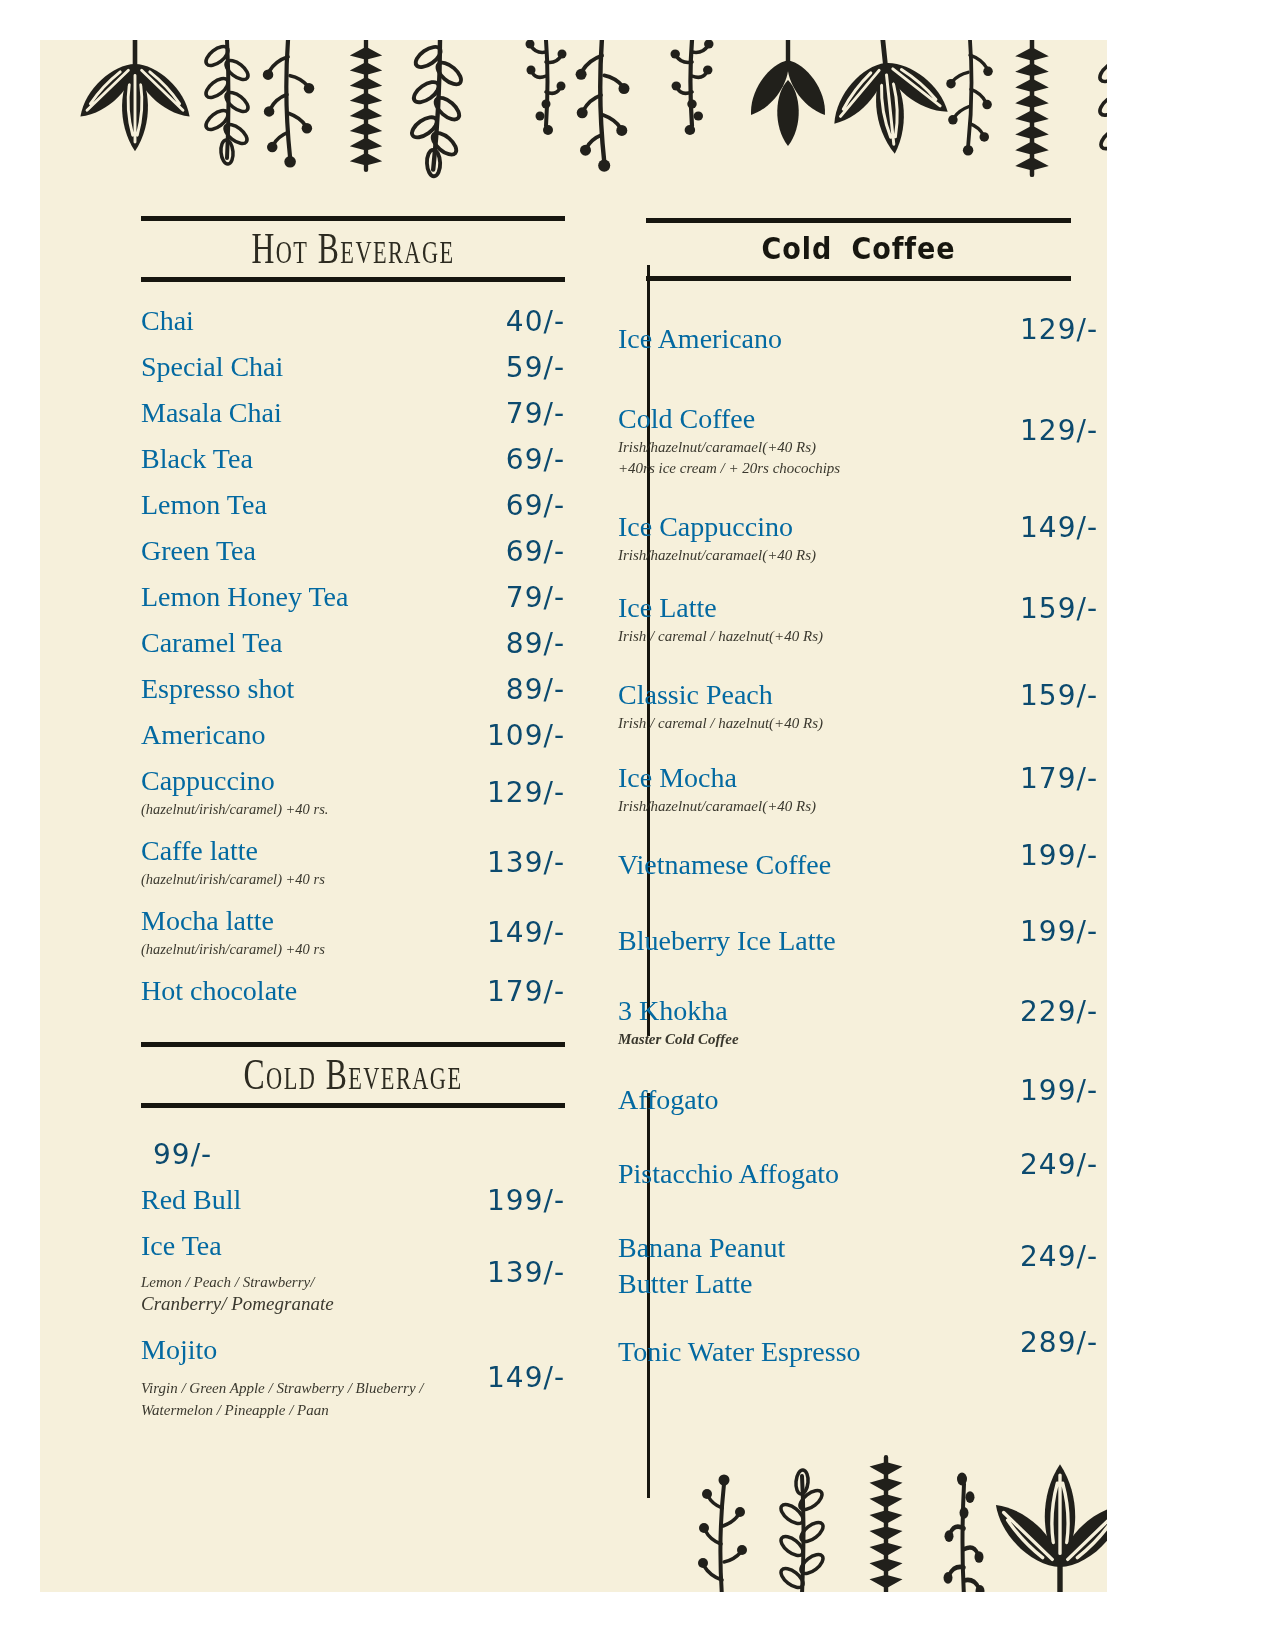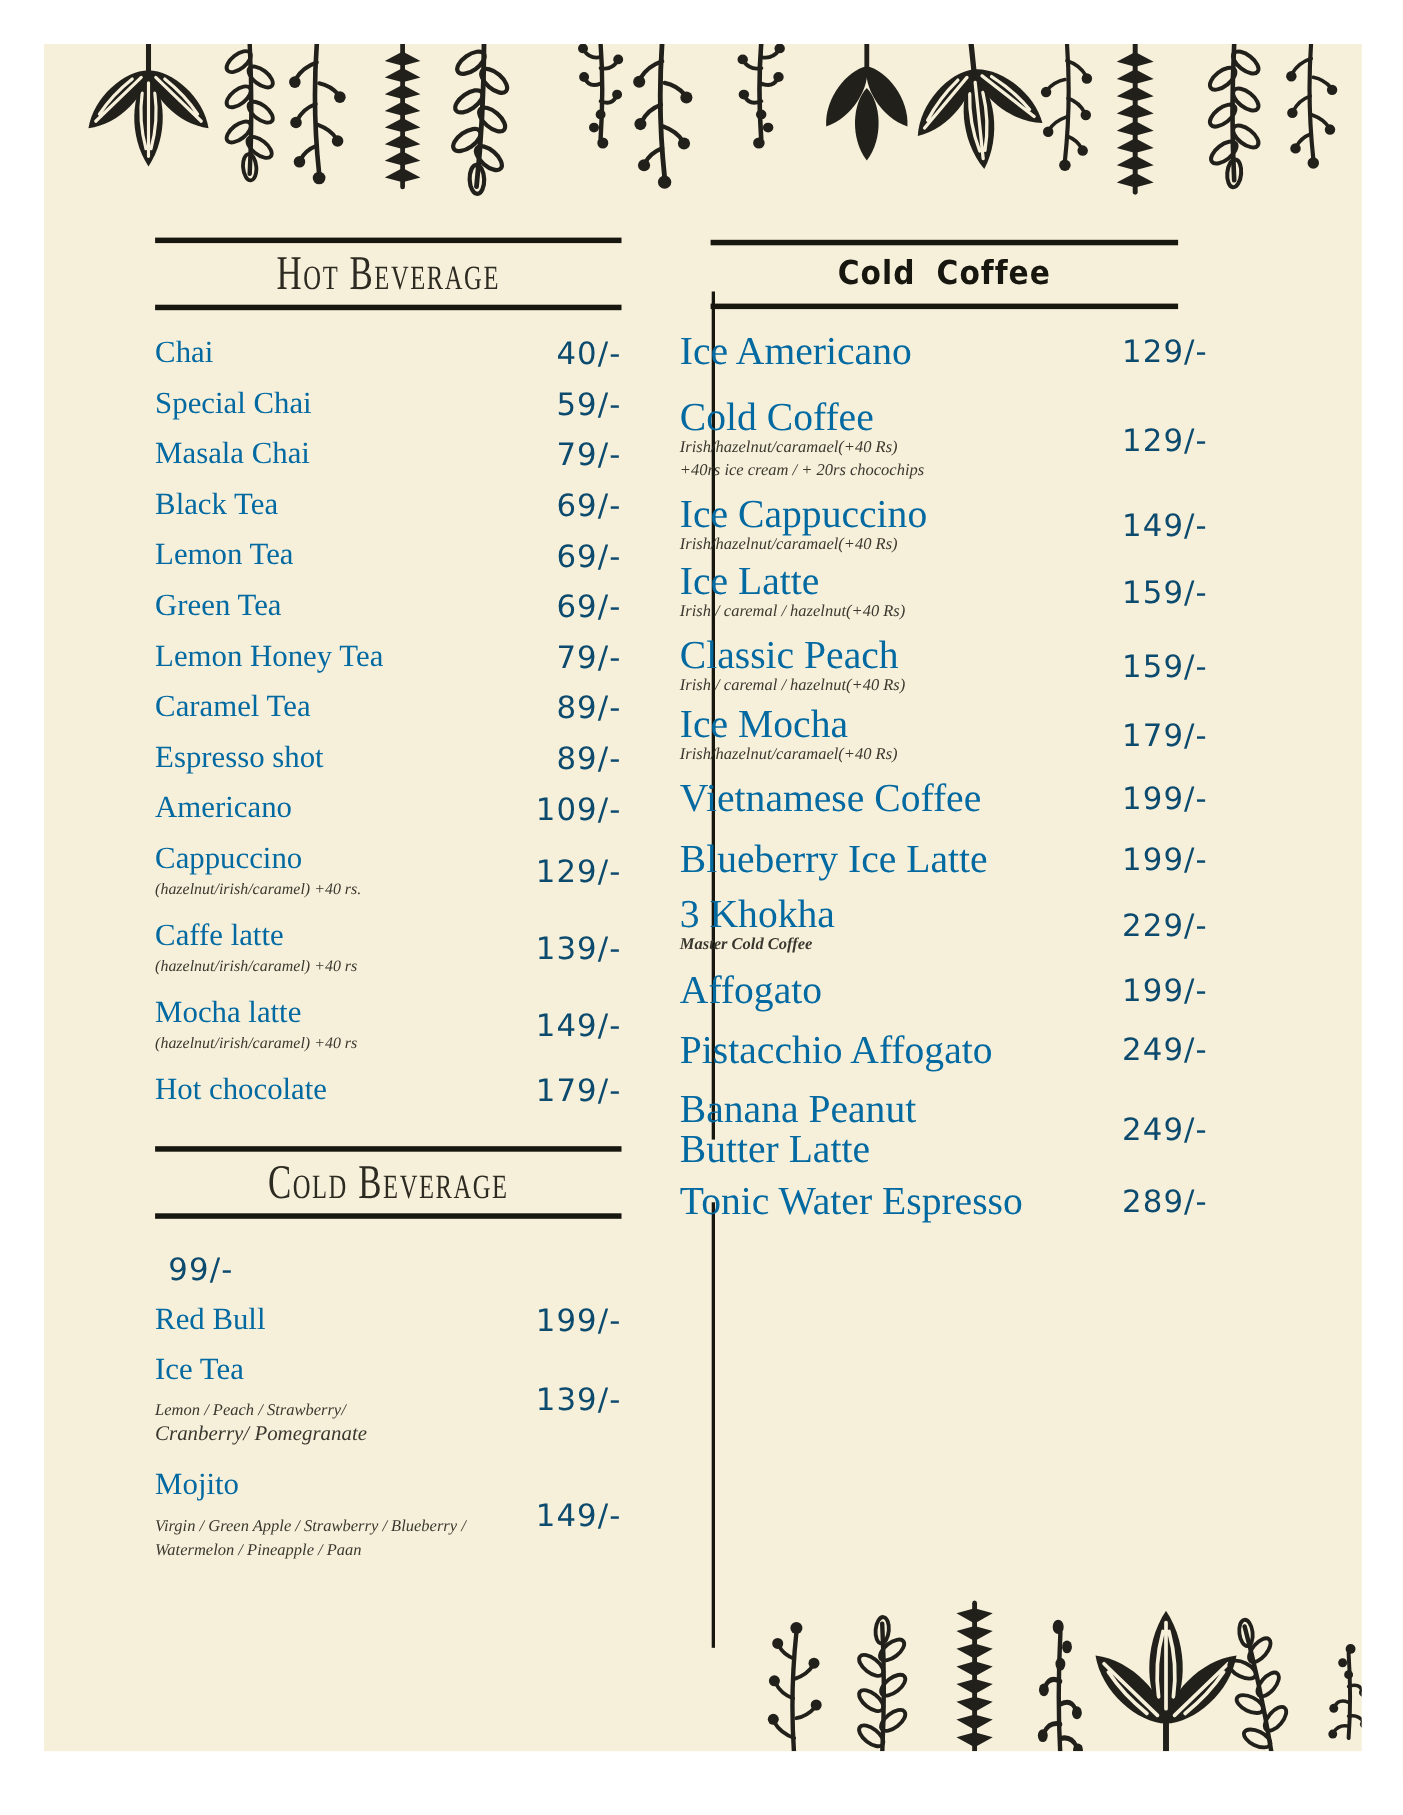--- a/index.html
+++ b/index.html
@@ -1,18 +1,18 @@
 <!DOCTYPE html>
 <html><head>
 <meta charset="utf-8">
 <title>Menu</title>
 <style>
   html,body { margin:0; padding:0; background:#ffffff; }
   .page {
-    position:relative; width:1275px; height:1650px; background:#ffffff;
+    position:relative; width:1107px; height:1650px; background:#ffffff;
     font-family:"Liberation Serif", serif; overflow:hidden;
   }
   .sheet {
     position:absolute; left:40px; top:40px; width:1198px; height:1552px;
     background:#f6f0db; overflow:hidden;
   }
 
   
   .decor-top    { position:absolute; top:0; left:0; }
   .decor-bottom { position:absolute; bottom:0; right:0; }
@@ -48,21 +48,21 @@
   .coldbev-header{ margin-top:34px; }
   .coldbev-items { margin-top:30px; }
   .cc-items      { margin-top:20px; }
 
   .menu-row { display:flex; justify-content:space-between; align-items:center; }
   .col-left  .menu-row { margin-bottom:12px; }
   .col-right .menu-row { margin-bottom:12px; }
 
   .item-name { color:#0369a1; white-space:pre-line; }
   .col-left  .item-name { font-size:28px; line-height:34px; }
-  .col-right .item-name { font-size:36px; line-height:36px; }
+  .col-right .item-name { font-size:28px; line-height:36px;margin-top:20px; }
   .item-sub { font-style:italic; color:#3a382e; }
   .col-left  .item-sub { font-size:14.5px; line-height:22px; }
   .col-right .item-sub { font-size:15px;   line-height:21px; }
   .item-sub.semib { font-weight:600; }
   .item-price {
     font-family:"DejaVu Sans", sans-serif; font-size:28px; color:#0c4a6e;
     letter-spacing:1px; white-space:nowrap; padding-left:12px;
   }
 </style>
 </head>

